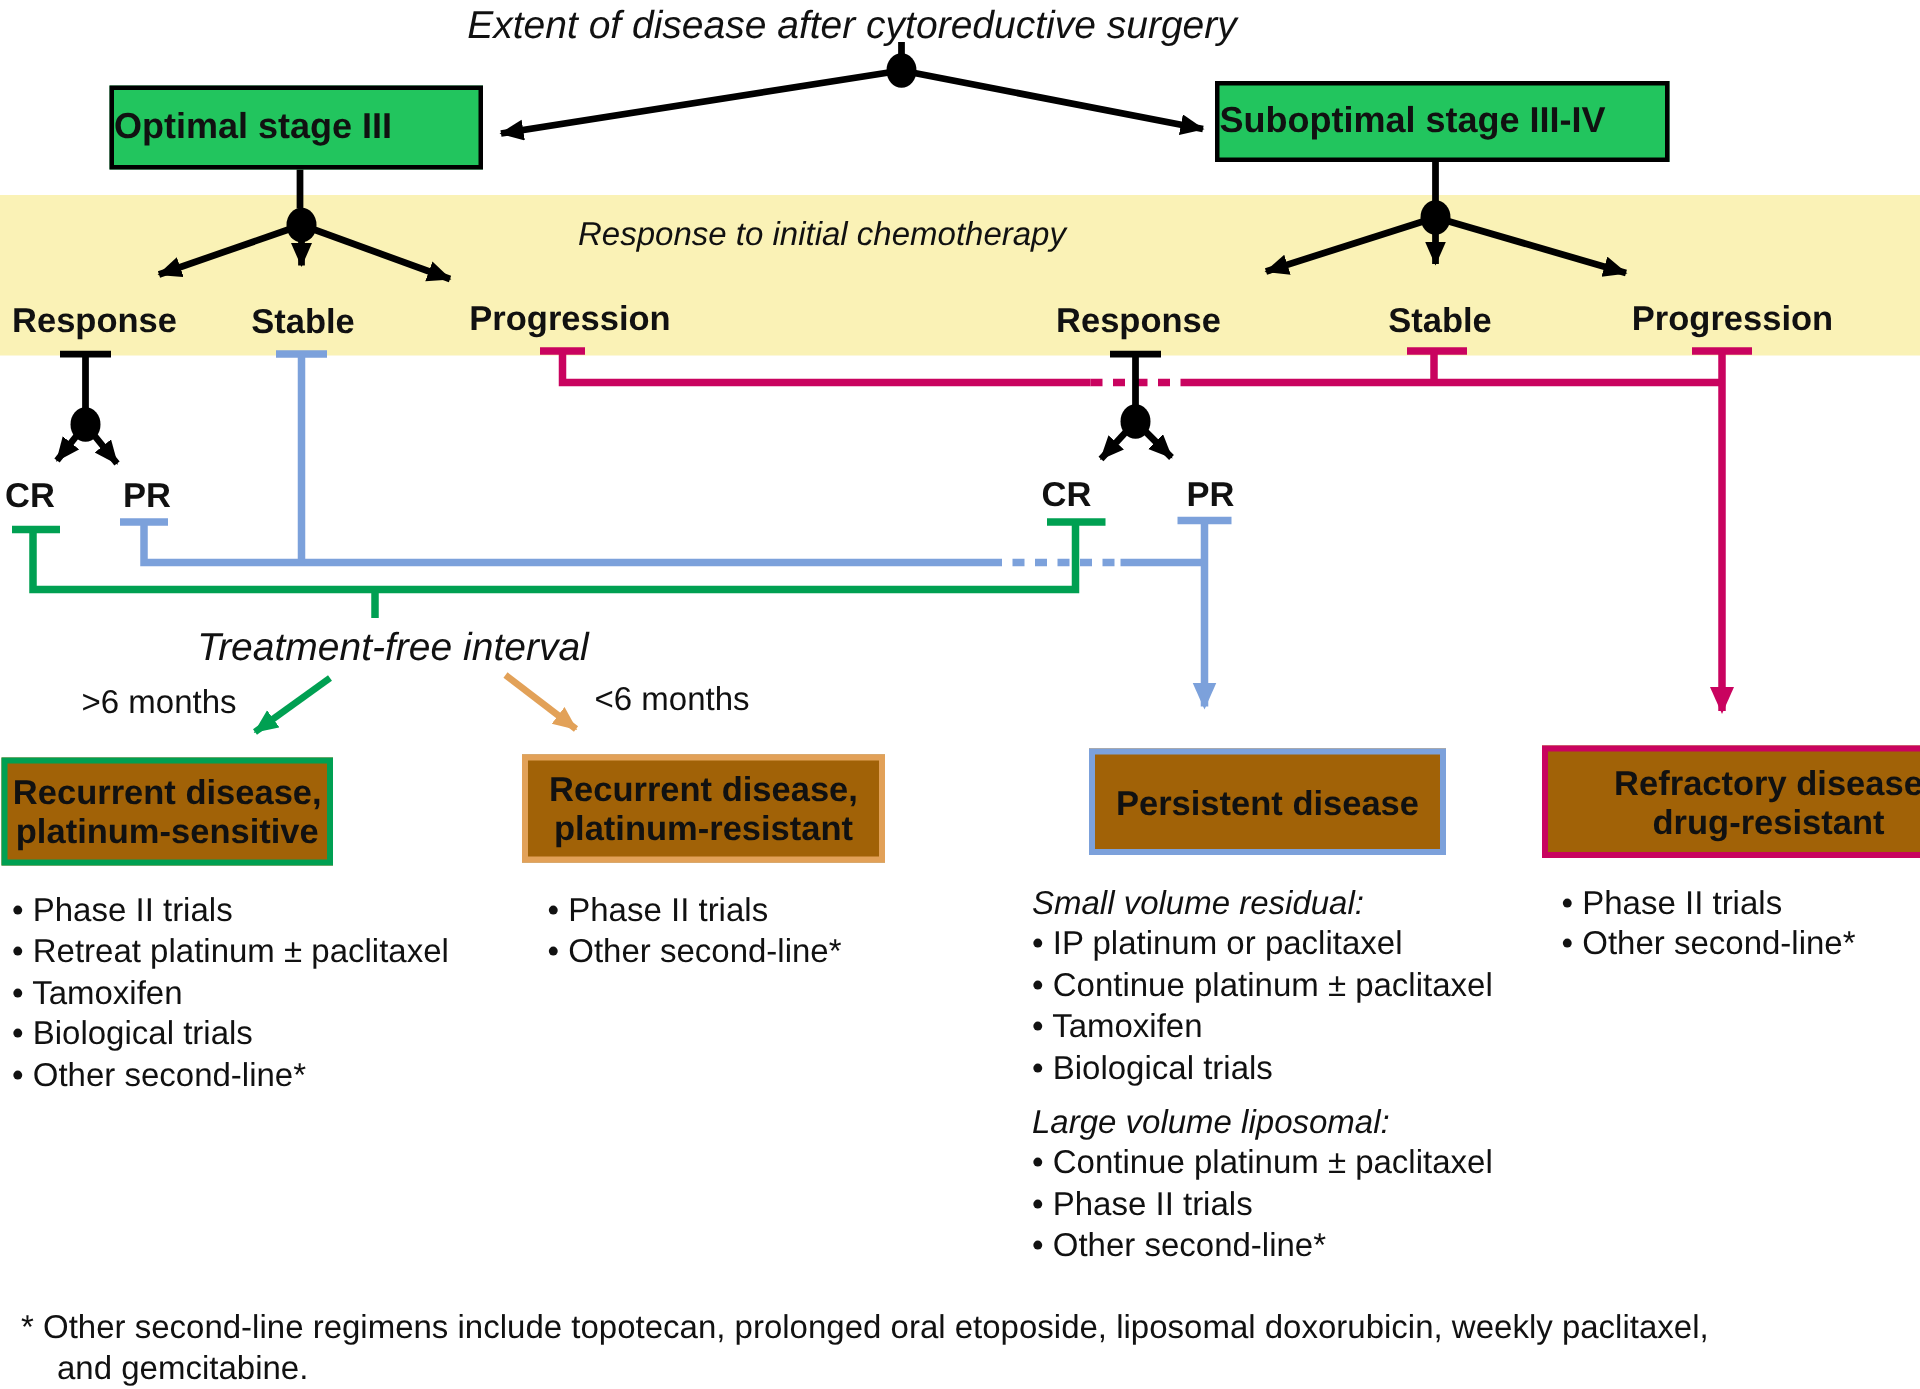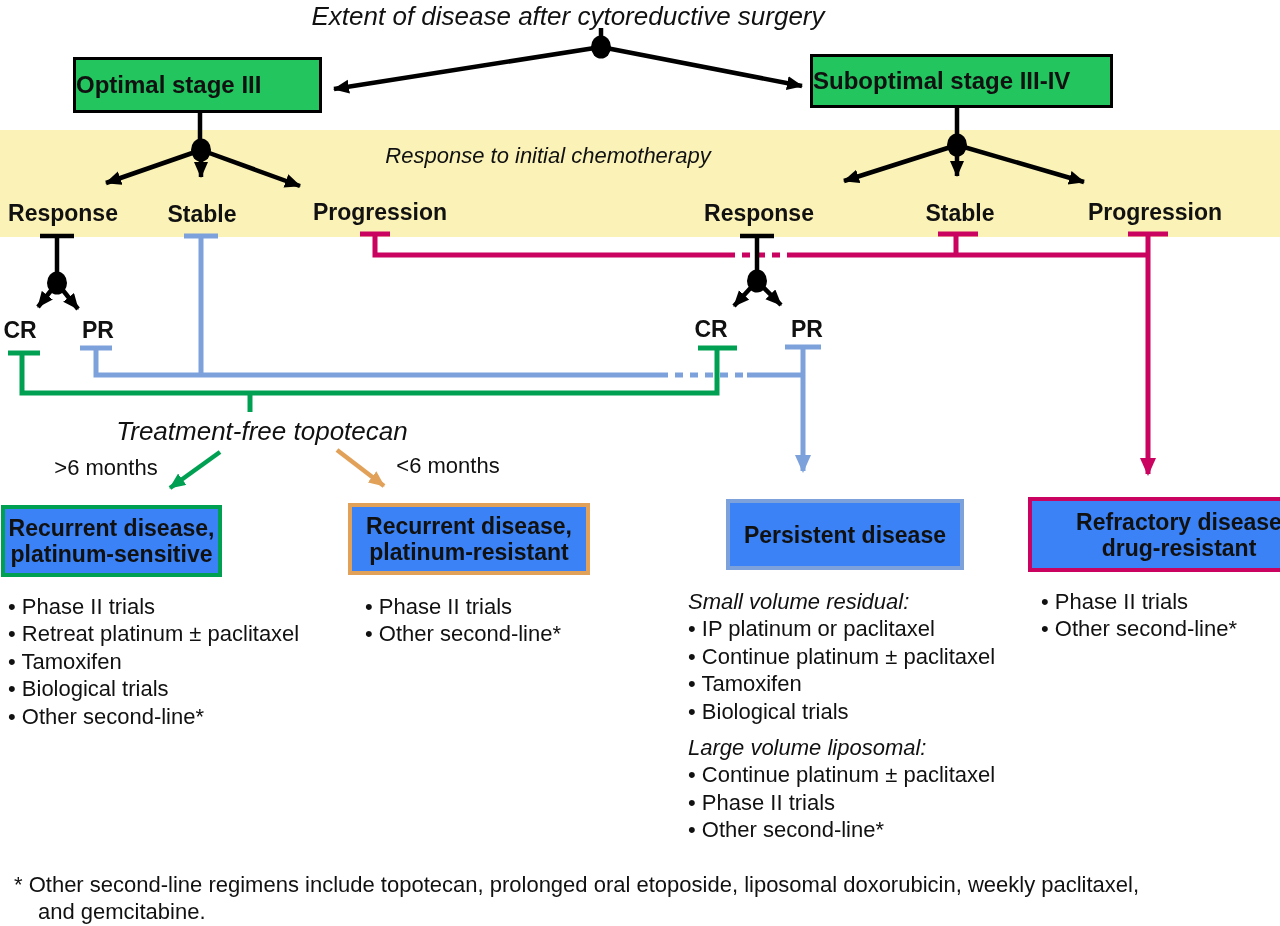--- a/index.html
+++ b/index.html
@@ -8,21 +8,21 @@
   .band{position:absolute;left:0;top:130px;width:1280px;height:107px;background:#FAF2B6;}
   svg.wires{position:absolute;left:0;top:0;width:1280px;height:926px;pointer-events:none;}
   .t{position:absolute;white-space:nowrap;}
   .ctr{transform:translateX(-50%);}
   .italic{font-style:italic;}
   .title-txt{font-size:26px;font-style:italic;}
   .band-txt{font-size:22px;font-style:italic;}
   .node{font-size:23px;font-weight:700;}
   .stagebox{position:absolute;border:3px solid #000;background:#22c55e;display:flex;
             align-items:center;font-weight:700;font-size:24px;}
-  .outbox{position:absolute;background:#3b82f6;display:flex;flex-direction:column;
+  .outbox{position:absolute;background:#a16207;display:flex;flex-direction:column;
           align-items:center;justify-content:center;font-weight:700;font-size:23px;
           line-height:26px;text-align:center;}
   .col{position:absolute;font-size:22px;line-height:27.4px;}
   .col .hdr{font-style:italic;}
   .foot{position:absolute;font-size:22px;white-space:nowrap;}
 </style>
 </head>
 <body>
 
 <div class="canvas">
@@ -127,21 +127,21 @@
   <div class="t ctr node" style="left:380px;top:199px;">Progression</div>
   <div class="t ctr node" style="left:20px;top:317px;">CR</div>
   <div class="t ctr node" style="left:98px;top:317px;">PR</div>
 
   <div class="t ctr node" style="left:759px;top:200px;">Response</div>
   <div class="t ctr node" style="left:960px;top:200px;">Stable</div>
   <div class="t ctr node" style="left:1155px;top:199px;">Progression</div>
   <div class="t ctr node" style="left:711px;top:316px;">CR</div>
   <div class="t ctr node" style="left:807px;top:316px;">PR</div>
 
-  <div class="t ctr italic" style="left:262px;top:416px;font-size:26px;">Treatment-free topotecan</div>
+  <div class="t ctr italic" style="left:262px;top:416px;font-size:26px;">Treatment-free interval</div>
   <div class="t ctr" style="left:106px;top:455px;font-size:22px;">&gt;6 months</div>
   <div class="t ctr" style="left:448px;top:453px;font-size:22px;">&lt;6 months</div>
 
   <div class="outbox" style="left:1px;top:505px;width:213px;height:64px;border:4px solid #00A052;">
     <span>Recurrent disease,</span>
     <span>platinum-sensitive</span>
   </div>
   <div class="outbox" style="left:348px;top:503px;width:234px;height:64px;border:4px solid #E2A158;">
     <span>Recurrent disease,</span>
     <span>platinum-resistant</span>

